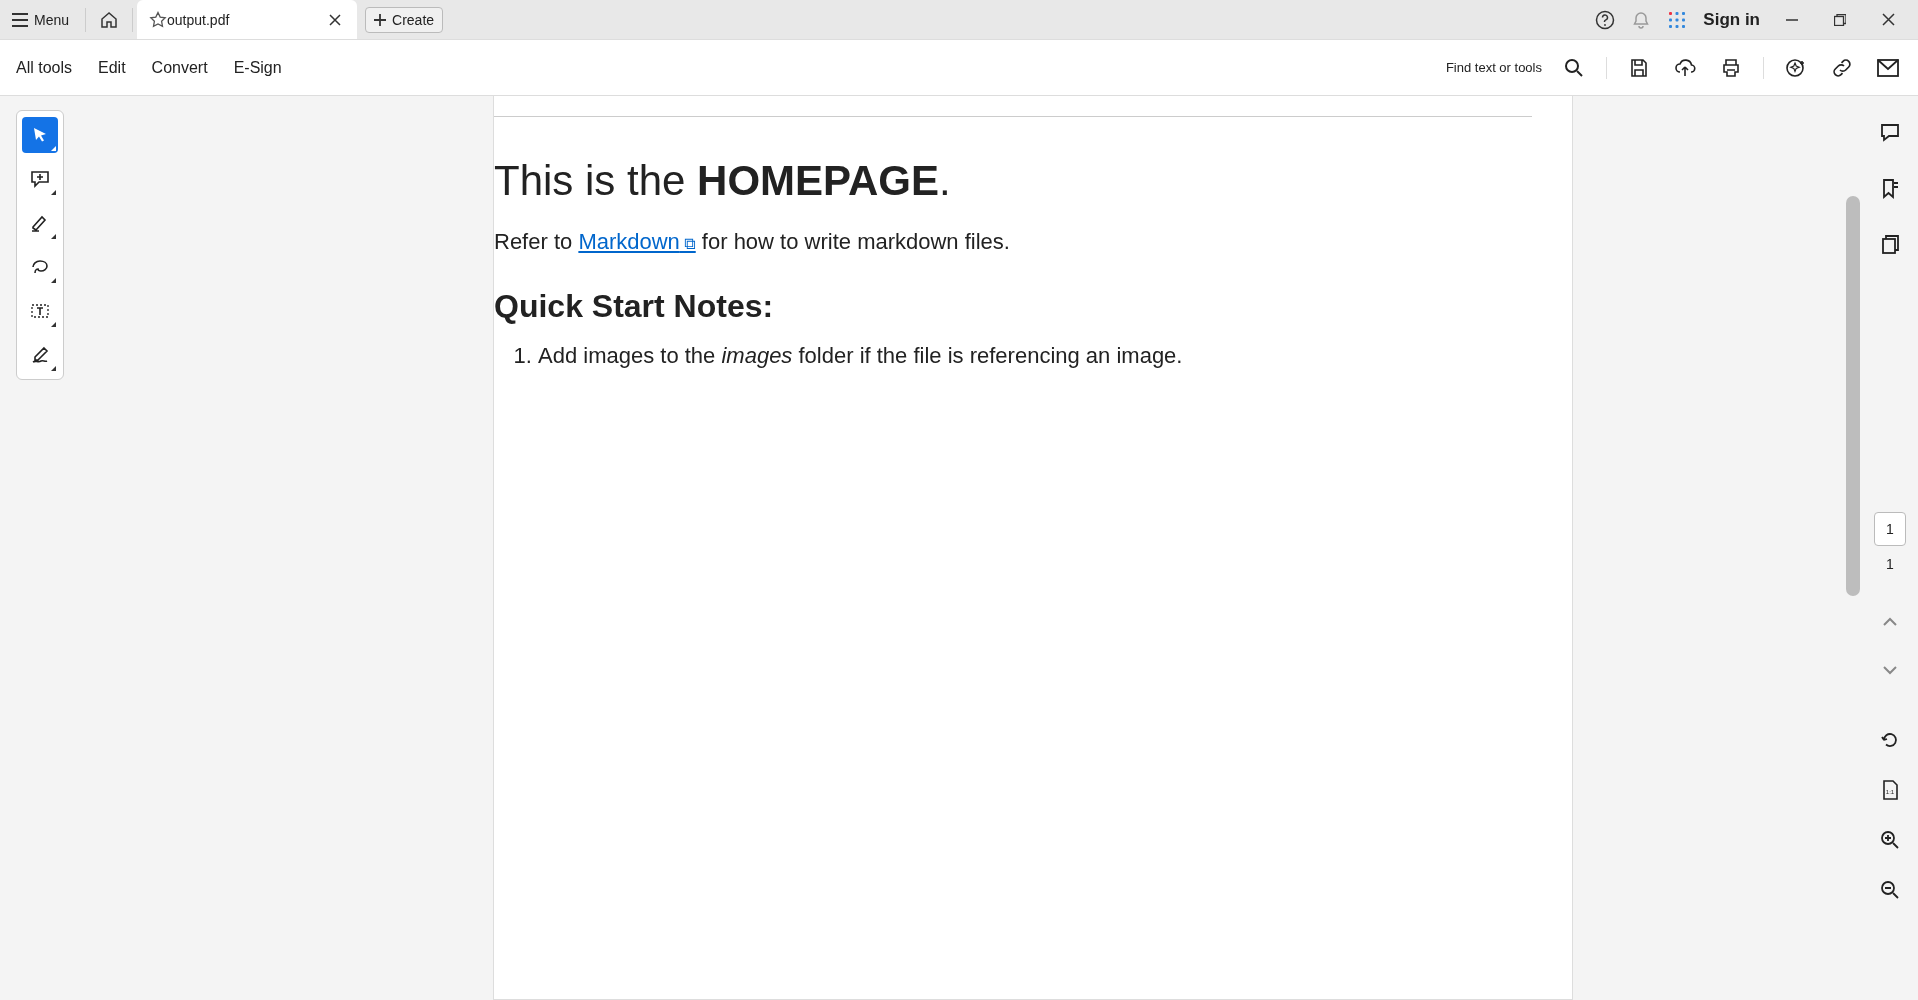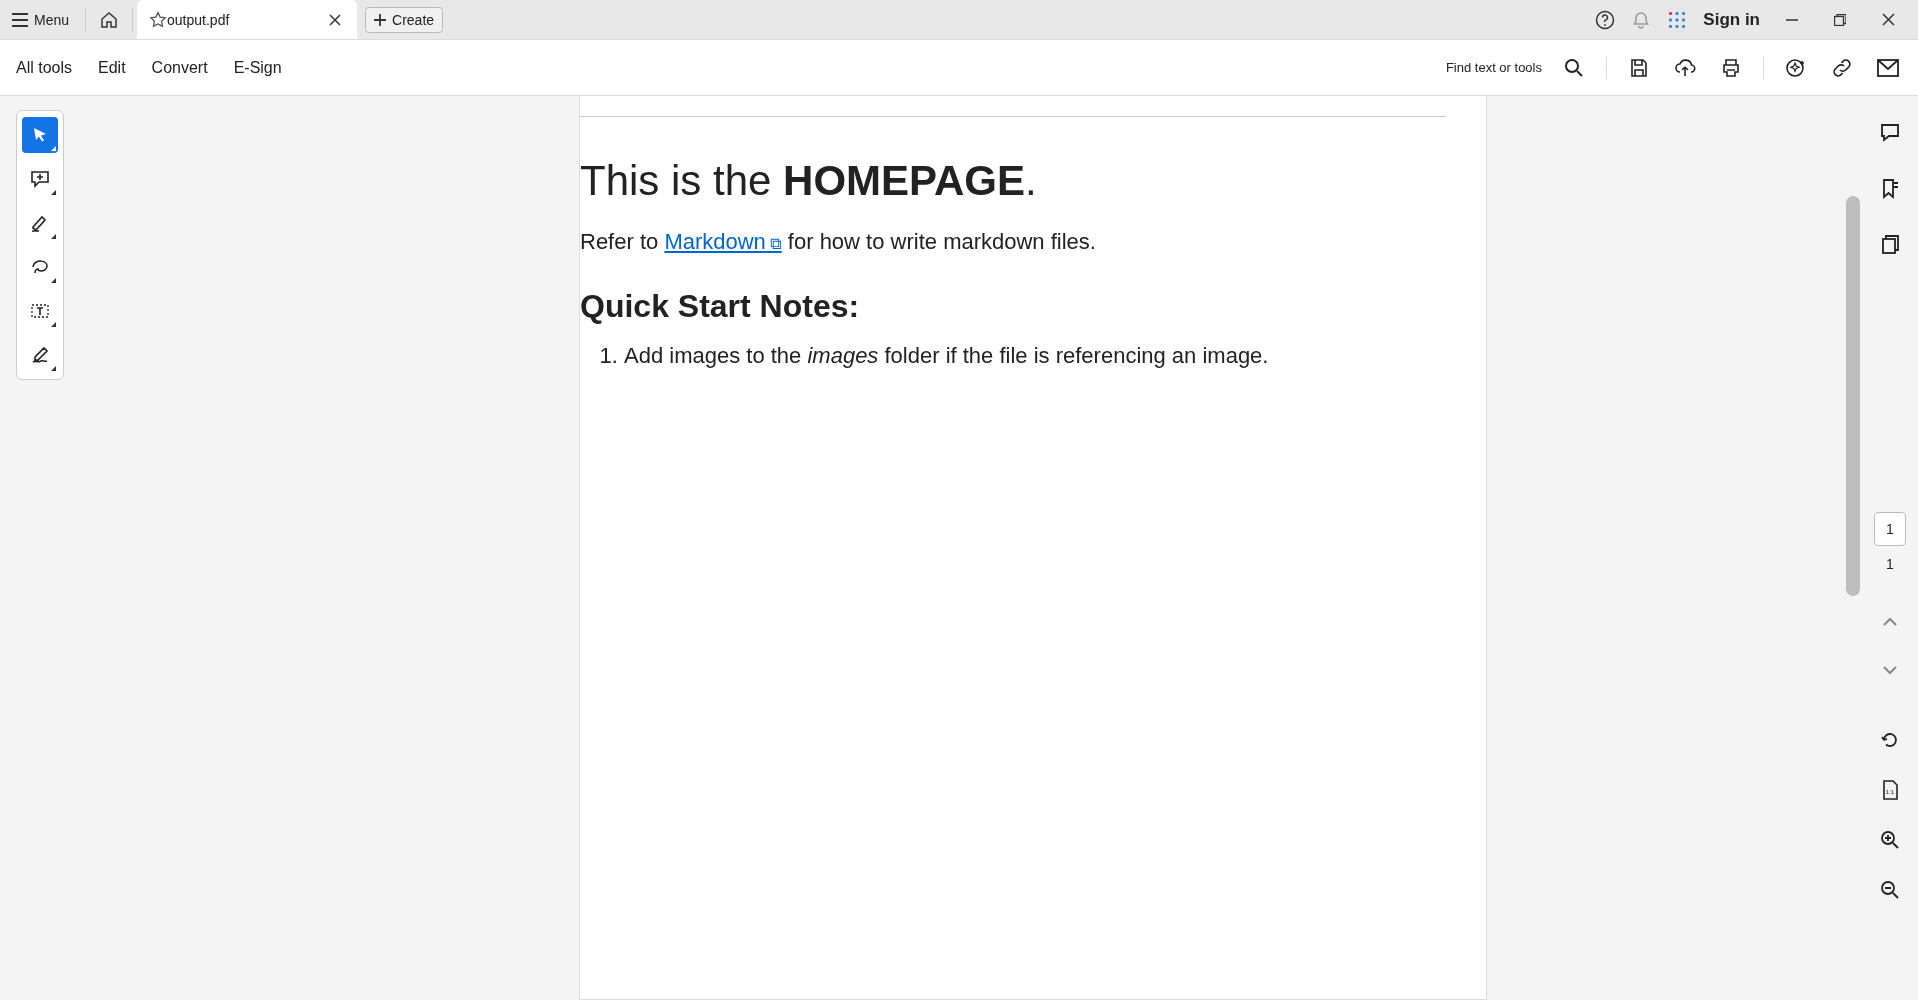--- a/index.html
+++ b/index.html
@@ -31,21 +31,21 @@
 
 .main { display: flex; height: calc(100% - 96px); background: #f4f4f4; }
 .left-tools { width: 48px; margin: 14px 0 0 16px; }
 .tool-panel { background: #fff; border: 1px solid #ccc; border-radius: 6px; padding: 6px 4px; display: flex; flex-direction: column; gap: 8px; align-items: center; }
 .tp-btn { width: 36px; height: 36px; border-radius: 4px; display: flex; align-items: center; justify-content: center; cursor: pointer; position: relative; }
 .tp-btn.active { background: #1473e6; }
 .tp-btn .corner { position: absolute; right: 2px; bottom: 2px; width: 0; height: 0; border-left: 5px solid transparent; border-bottom: 5px solid #333; }
 .tp-btn.active .corner { border-bottom-color: #fff; }
 
 .doc-area { flex: 1; position: relative; display: flex; justify-content: center; overflow: hidden; }
-.page-wrap { margin-left: 140px; width: 908px; background: #fff; border: 1px solid #ddd; border-top: none; height: 100%; position: relative; }
+.page-wrap { margin-left: 140px; width: 1080px; background: #fff; border: 1px solid #ddd; border-top: none; height: 100%; position: relative; }
 .page-inner { padding: 20px 40px 0 0; }
 .page-hr { border: none; border-top: 1px solid #ccc; margin: 0 0 40px 0; }
 .doc-h1 { font-size: 42px; font-weight: 400; margin-bottom: 20px; }
 .doc-h1 .bold { font-weight: 700; }
 .doc-p { font-size: 22px; margin-bottom: 30px; line-height: 1.5; }
 .doc-p a { color: #0066cc; text-decoration: underline; }
 .ext-icon { font-size: 16px; color: #0066cc; }
 .doc-h2 { font-size: 32px; font-weight: 700; margin-bottom: 18px; }
 .doc-ol { padding-left: 44px; font-size: 22px; }
 .doc-ol .italic { font-style: italic; }

